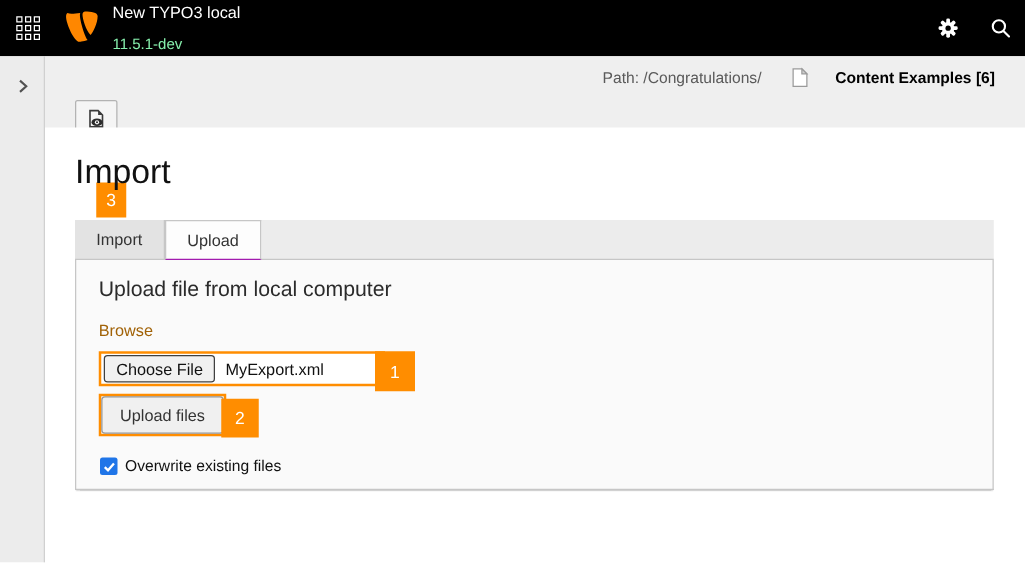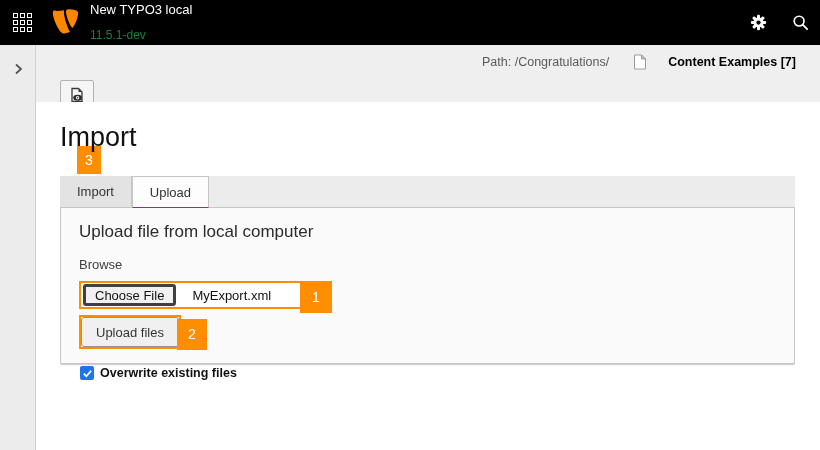--- a/index.html
+++ b/index.html
@@ -13,21 +13,21 @@
   }
   .modmenu-btn {
     width: 40px; height: 45px; display: flex; align-items: center; justify-content: center;
     cursor: pointer; margin-left: 2px;
   }
   .grid-icon { display: grid; grid-template-columns: repeat(3, 5px); grid-template-rows: repeat(3, 5px); gap: 2px; }
   .grid-icon span { border: 1.4px solid #fff; display: block; }
   .logo-wrap { width: 28px; height: 30px; margin-left: 10px; }
   .site-title-wrap { margin-left: 10px; line-height: 1.1; }
   .site-title { color: #fff; font-size: 13px; display: block; }
-  .site-version { color: #15803d; font-size: 12px; display: block; margin-top: 12px; }
+  .site-version { color: #86efac; font-size: 12px; display: block; margin-top: 12px; }
   .topbar-right { margin-left: auto; display: flex; align-items: center; }
   .topbar-iconbtn { width: 40px; height: 45px; display: flex; align-items: center; justify-content: center; cursor: pointer; }
 
   
   .sidebar {
     position: absolute; left: 0; top: 45px; width: 36px; height: 405px;
     background: #ececec; border-right: 1px solid #d0d0d0;
   }
   .sidebar-expand {
     width: 36px; height: 32px; display: flex; align-items: center; justify-content: center;
@@ -71,55 +71,55 @@
   }
   .tab {
     height: 32px; padding: 0 17px; display: flex; align-items: center;
     font-size: 13px; color: #333; cursor: pointer; border: 1px solid #c6c6c6;
   }
   .tab-inactive { background: #e3e3e3; border-right: 1px solid #c6c6c6; border-left: none; border-top: none; }
   .tab-active { background: #fdfdfd; border-top: 1px solid #c6c6c6; margin-bottom: -1px; border-bottom: 1px solid #a21caf; }
 
   
   .tab-panel {
-    position: absolute; left: 24px; top: 106px; width: 735px; height: 156px;
+    position: absolute; left: 24px; top: 106px; width: 735px; height: 184px;
     background: #fafafa; border: 1px solid #c6c6c6; border-top: none;
     box-shadow: 0 2px 1px -1px rgba(0,0,0,.18);
     padding: 14px 18px; z-index: 2;
   }
   .panel-title { font-size: 17px; font-weight: 400; color: #2b2b2b; margin-bottom: 15px; }
-  .browse-label { font-size: 13px; color: #404040; margin-bottom: 9px; }
+  .browse-label { font-size: 13px; color: #a16207; margin-bottom: 9px; }
 
   .highlight-wrap {
     position: relative; display: inline-block; border: 2px solid var(--accent);
     background: #fff; vertical-align: top;
   }
   .file-input-wrap { width: 229px; height: 28px; display: inline-flex; align-items: center; margin-bottom: 6px; }
   .choose-file-btn {
     margin-left: 2px; height: 22px; padding: 0 9px; background: #f1f1f1;
-    border: 3px solid #404040; border-radius: 3px; font-size: 13px; color: #111;
+    border: 1px solid #404040; border-radius: 3px; font-size: 13px; color: #111;
     display: inline-flex; align-items: center; cursor: pointer; white-space: nowrap;
   }
-  .file-name { font-size: 13px; color: #111; margin-left: 16px; white-space: nowrap; }
+  .file-name { font-size: 13px; color: #111; margin-left: 8px; white-space: nowrap; }
   .badge-1 { right: -26px; top: -2px; width: 32px; height: 32px; line-height: 32px; }
 
   .upload-btn-wrap { margin-bottom: 8px; background: transparent; }
   .upload-btn {
     height: 30px; padding: 0 14px; background: #f0f0f0; border: 1px solid #949494;
     border-radius: 3px; font-size: 13px; color: #333; cursor: pointer;
     font-family: "Liberation Sans", sans-serif;
   }
   .badge-2 { right: -28px; top: 2px; width: 30px; height: 31px; line-height: 31px; }
 
   .checkbox-row { display: flex; align-items: center; margin-top: 9px; margin-left: 1px; }
   .checkbox {
     width: 14px; height: 14px; background: #1f75e8; border-radius: 2px;
     display: inline-flex; align-items: center; justify-content: center; cursor: pointer; flex: none;
   }
-  .checkbox-label { font-size: 12.5px; font-weight: bold; color: #111; margin-left: 6px; }
+  .checkbox-label { font-size: 12.5px; font-weight: normal; color: #111; margin-left: 6px; }
 
   svg { display: block; }
 </style>
 </head>
 <body>
 
 <div id="app" style="--accent:#ff8d00;">
 
   <div class="topbar">
     <div class="modmenu-btn">
@@ -176,21 +176,21 @@
 
   <div class="docheader">
     <div class="breadcrumb-row">
       <span class="breadcrumb-path">Path: /Congratulations/</span>
       <span class="breadcrumb-docicon">
         <svg width="14" height="16" viewBox="0 0 14 16">
           <path d="M1.5 1 H8.5 L12.5 5 V15 H1.5 Z" fill="#fff" stroke="#9a9a9a" stroke-width="1"></path>
           <path d="M8.5 1 L8.5 5 L12.5 5 Z" fill="#cfcfcf" stroke="#9a9a9a" stroke-width="1"></path>
         </svg>
       </span>
-      <span class="breadcrumb-title">Content Examples [7]</span>
+      <span class="breadcrumb-title">Content Examples [6]</span>
     </div>
     <div class="docheader-buttons">
       <div class="view-btn">
         <svg width="16" height="16" viewBox="0 0 16 16">
           <path d="M3 1.5 H9.5 L13 5 V14.5 H3 Z" fill="none" stroke="#3a3a3a" stroke-width="1.3"></path>
           <path d="M9.5 1.5 L9.5 5 L13 5 Z" fill="#3a3a3a"></path>
           <ellipse cx="8.6" cy="10.8" rx="4.4" ry="3" fill="#2b2b2b"></ellipse>
           <circle cx="8.6" cy="10.8" r="1.7" fill="#fff"></circle>
           <circle cx="8.6" cy="10.8" r="0.8" fill="#2b2b2b"></circle>
         </svg>

